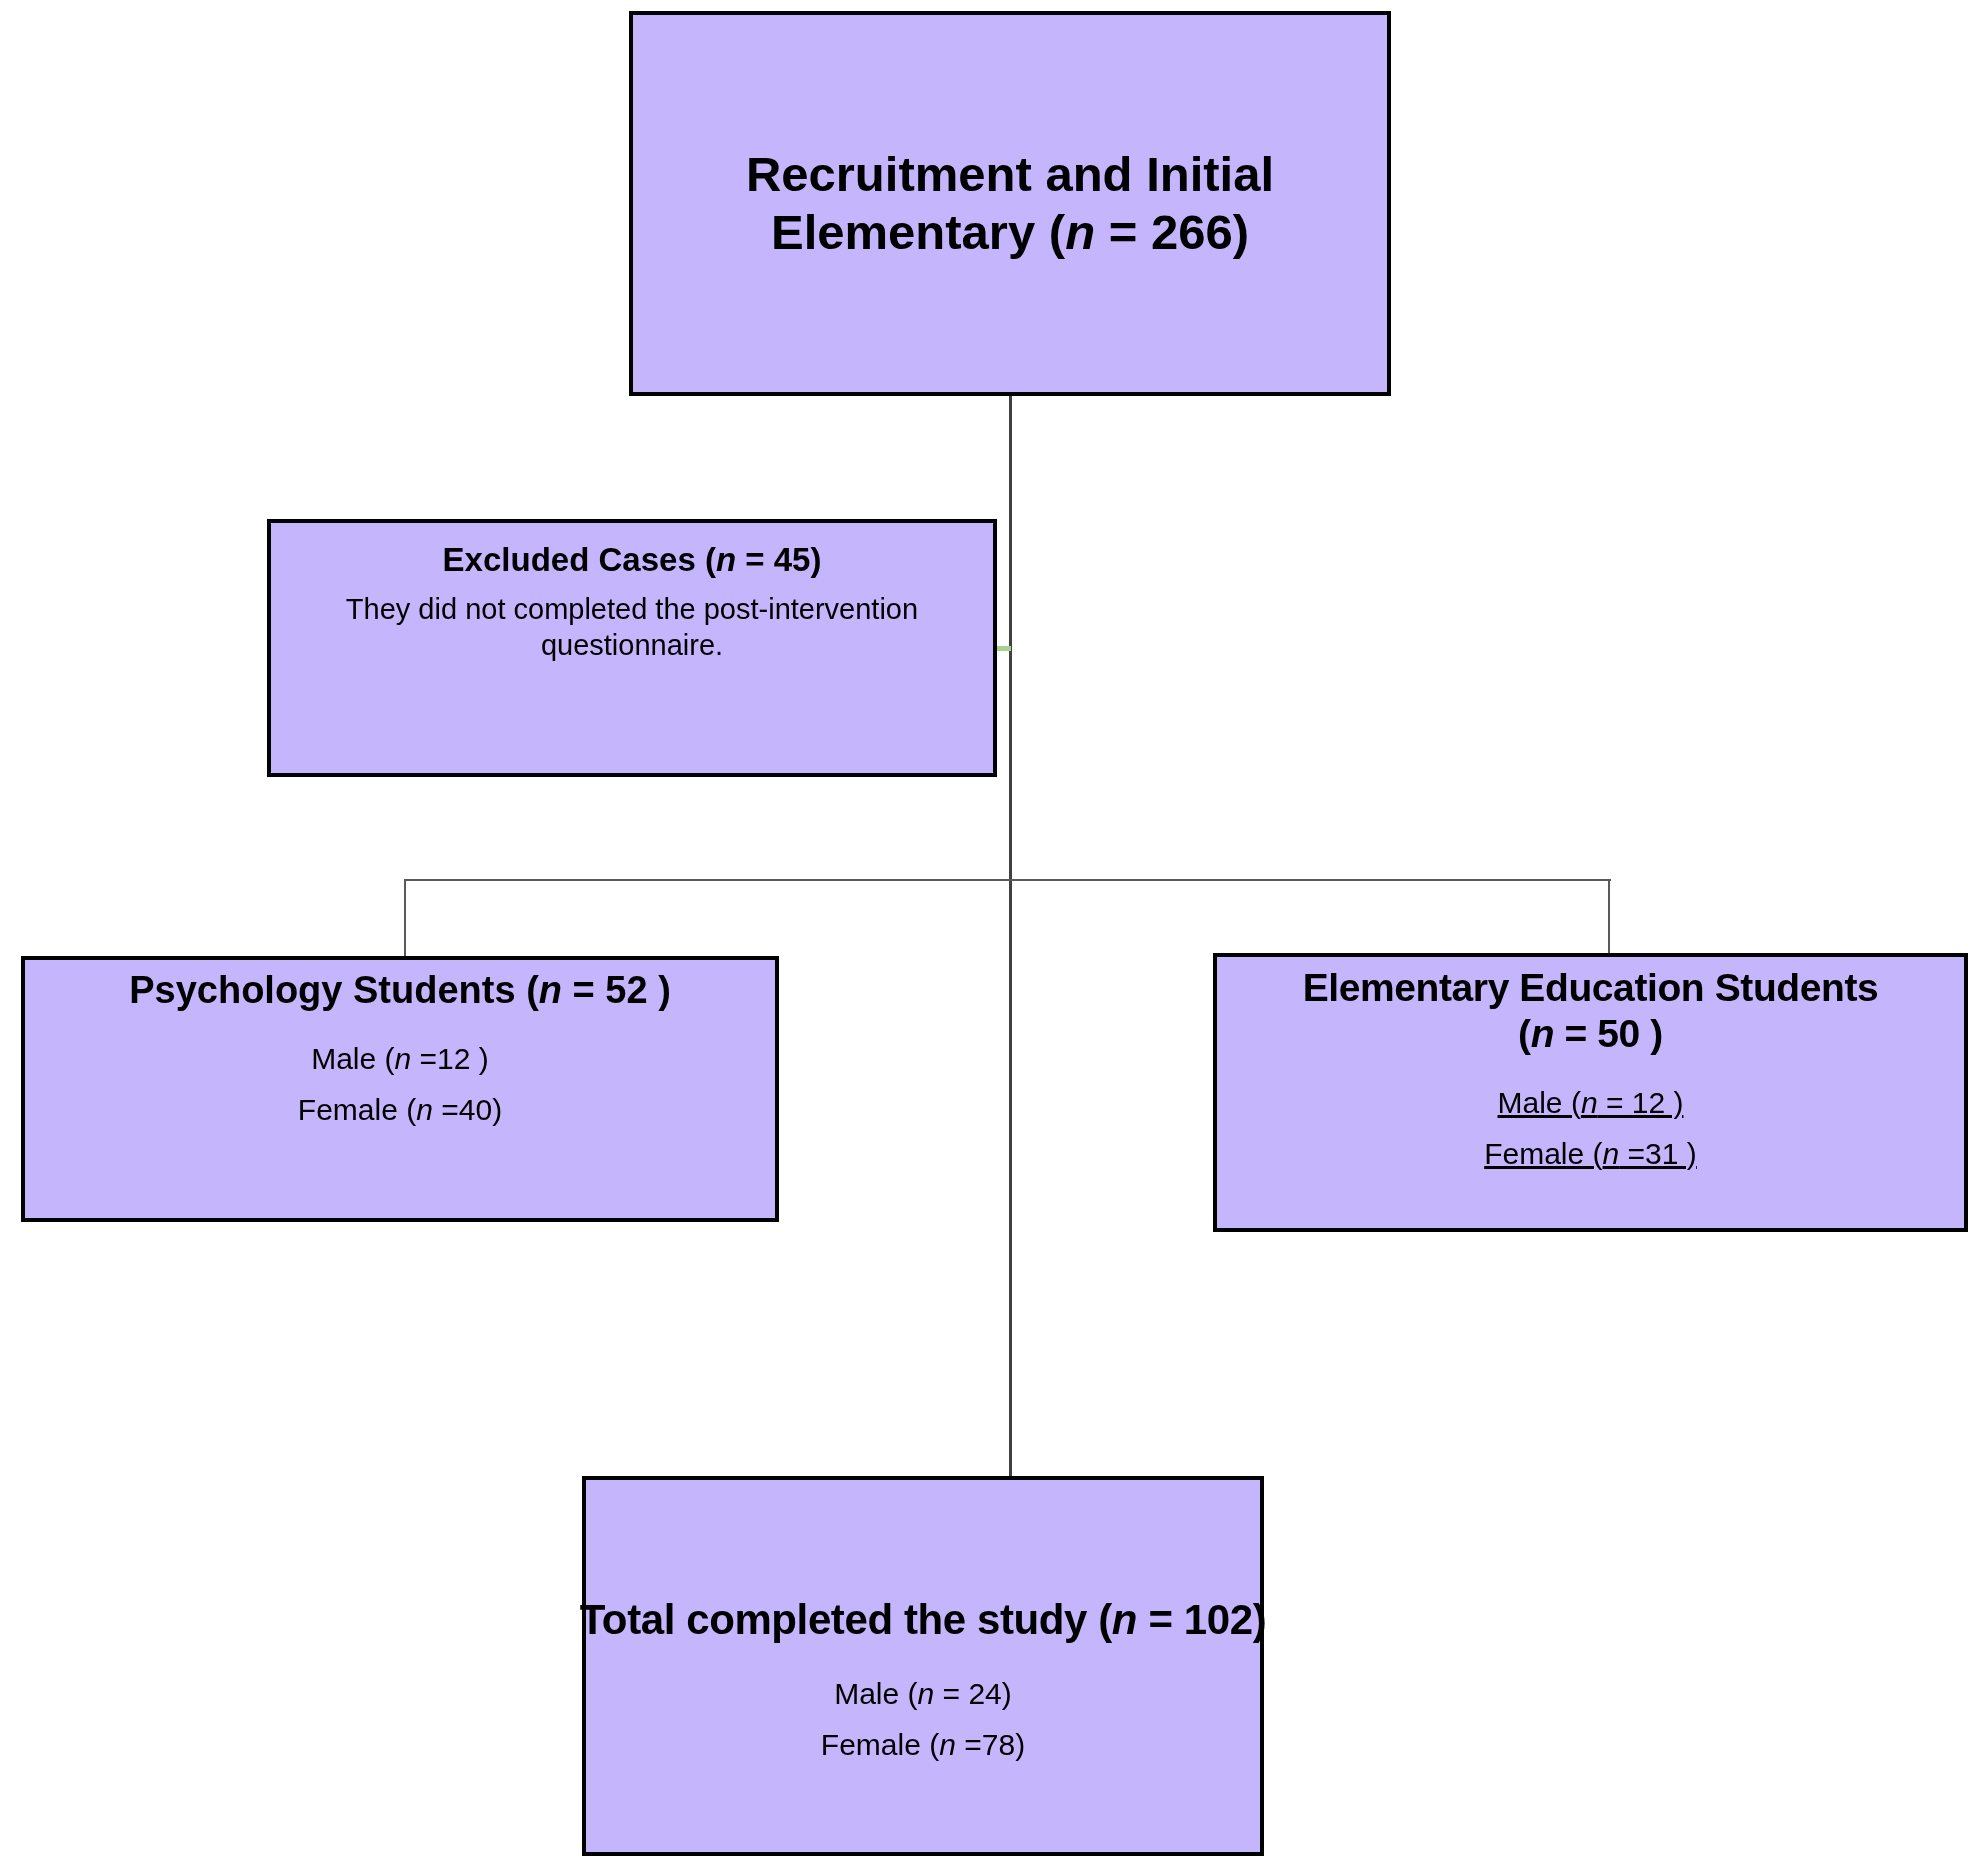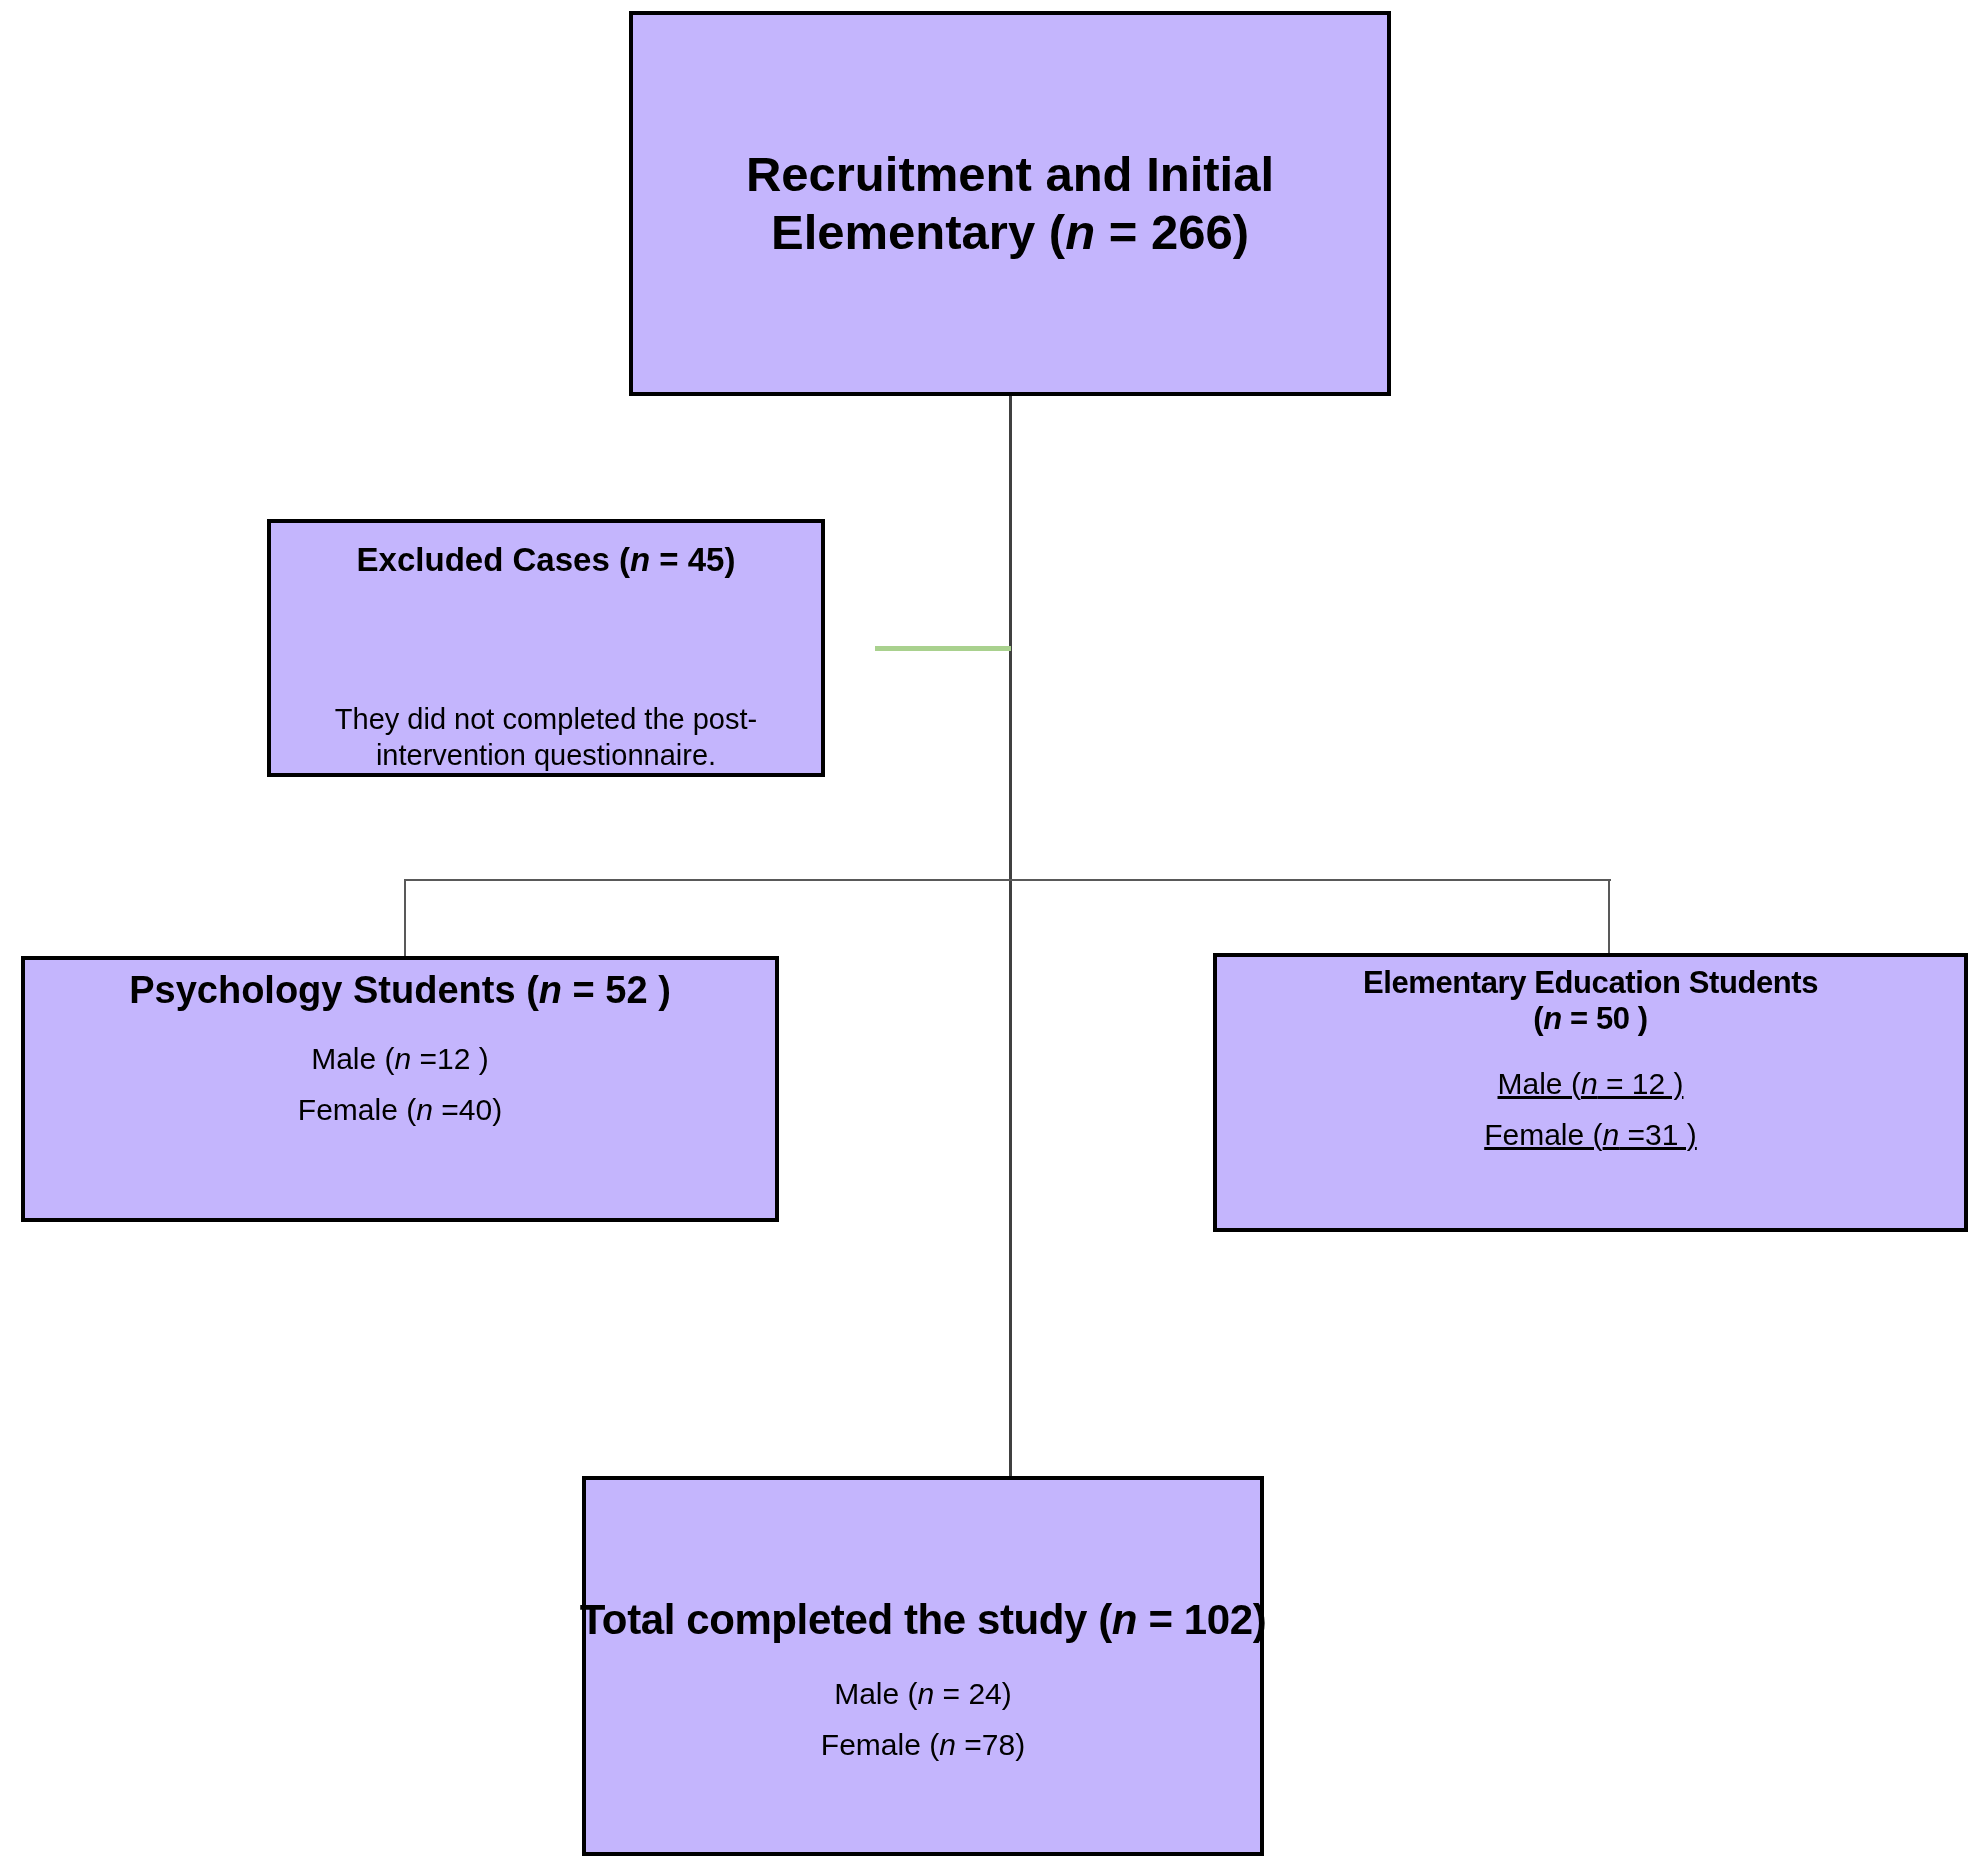--- a/index.html
+++ b/index.html
@@ -68,22 +68,22 @@
     left: 629px; top: 11.4px; width: 762px; height: 385px;
   }
   #box-recruitment .title {
     font-size: 49px;
     white-space: normal;
     padding: 0 30px;
   }
 
   
   #box-excluded {
-    left: 267px; top: 519px; width: 558px; height: 258px;
-    justify-content: space-between;
+    left: 267px; top: 519px; width: 730px; height: 258px;
+    justify-content: flex-start;
     padding-top: 18px;
   }
   #box-excluded .title { font-size: 33px; }
   #box-excluded .sub {
     font-size: 29px;
     padding: 10.6px 44px 0 44px;
     white-space: normal;
   }
 
   
@@ -95,21 +95,21 @@
   #box-psych .title { font-size: 38px; }
   #box-psych .detail { font-size: 30px; margin-top: 20px; }
 
   
   #box-elem {
     left: 1213px; top: 953px; width: 755px; height: 279px;
     justify-content: flex-start;
     padding-top: 7.6px;
   }
   #box-elem .title {
-    font-size: 31px;
+    font-size: 39px;
     white-space: normal;
     letter-spacing: -0.4px;
   }
   #box-elem .detail { font-size: 30px; margin-top: 20px; text-decoration: underline; }
 
   
   #box-total {
     left: 582px; top: 1476px; width: 682px; height: 380px;
     justify-content: flex-start;
     padding-top: 115px;

